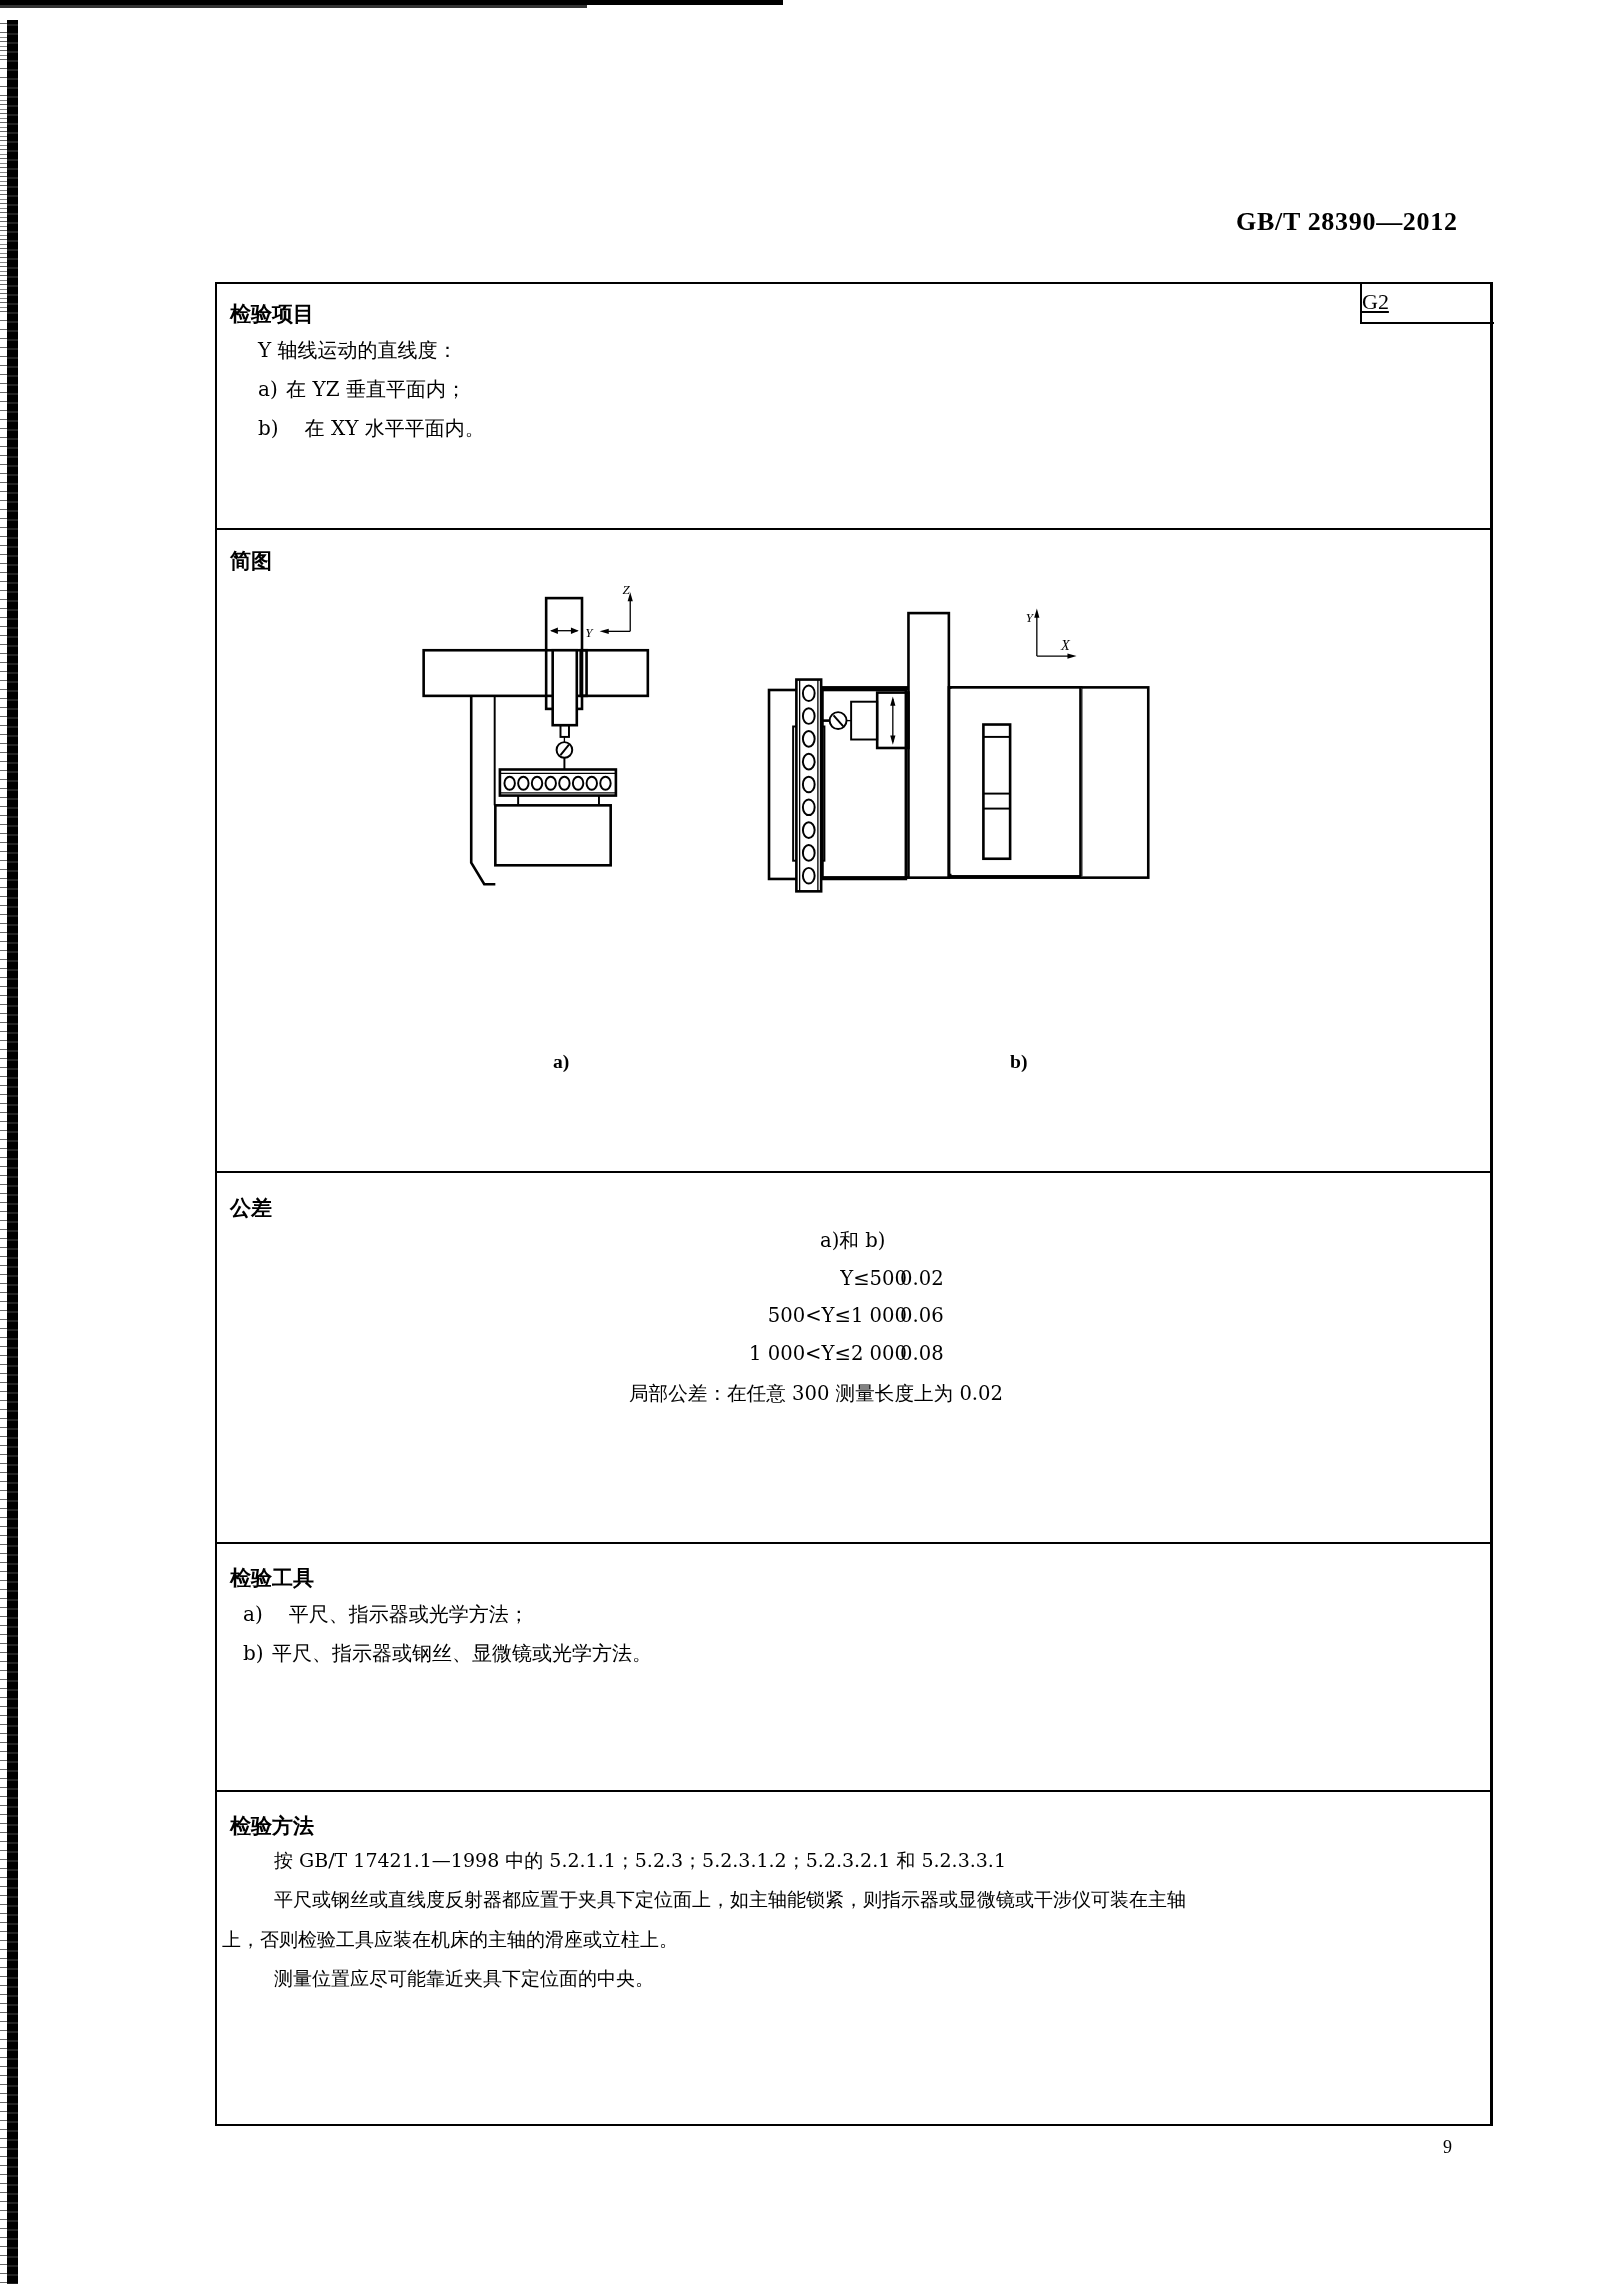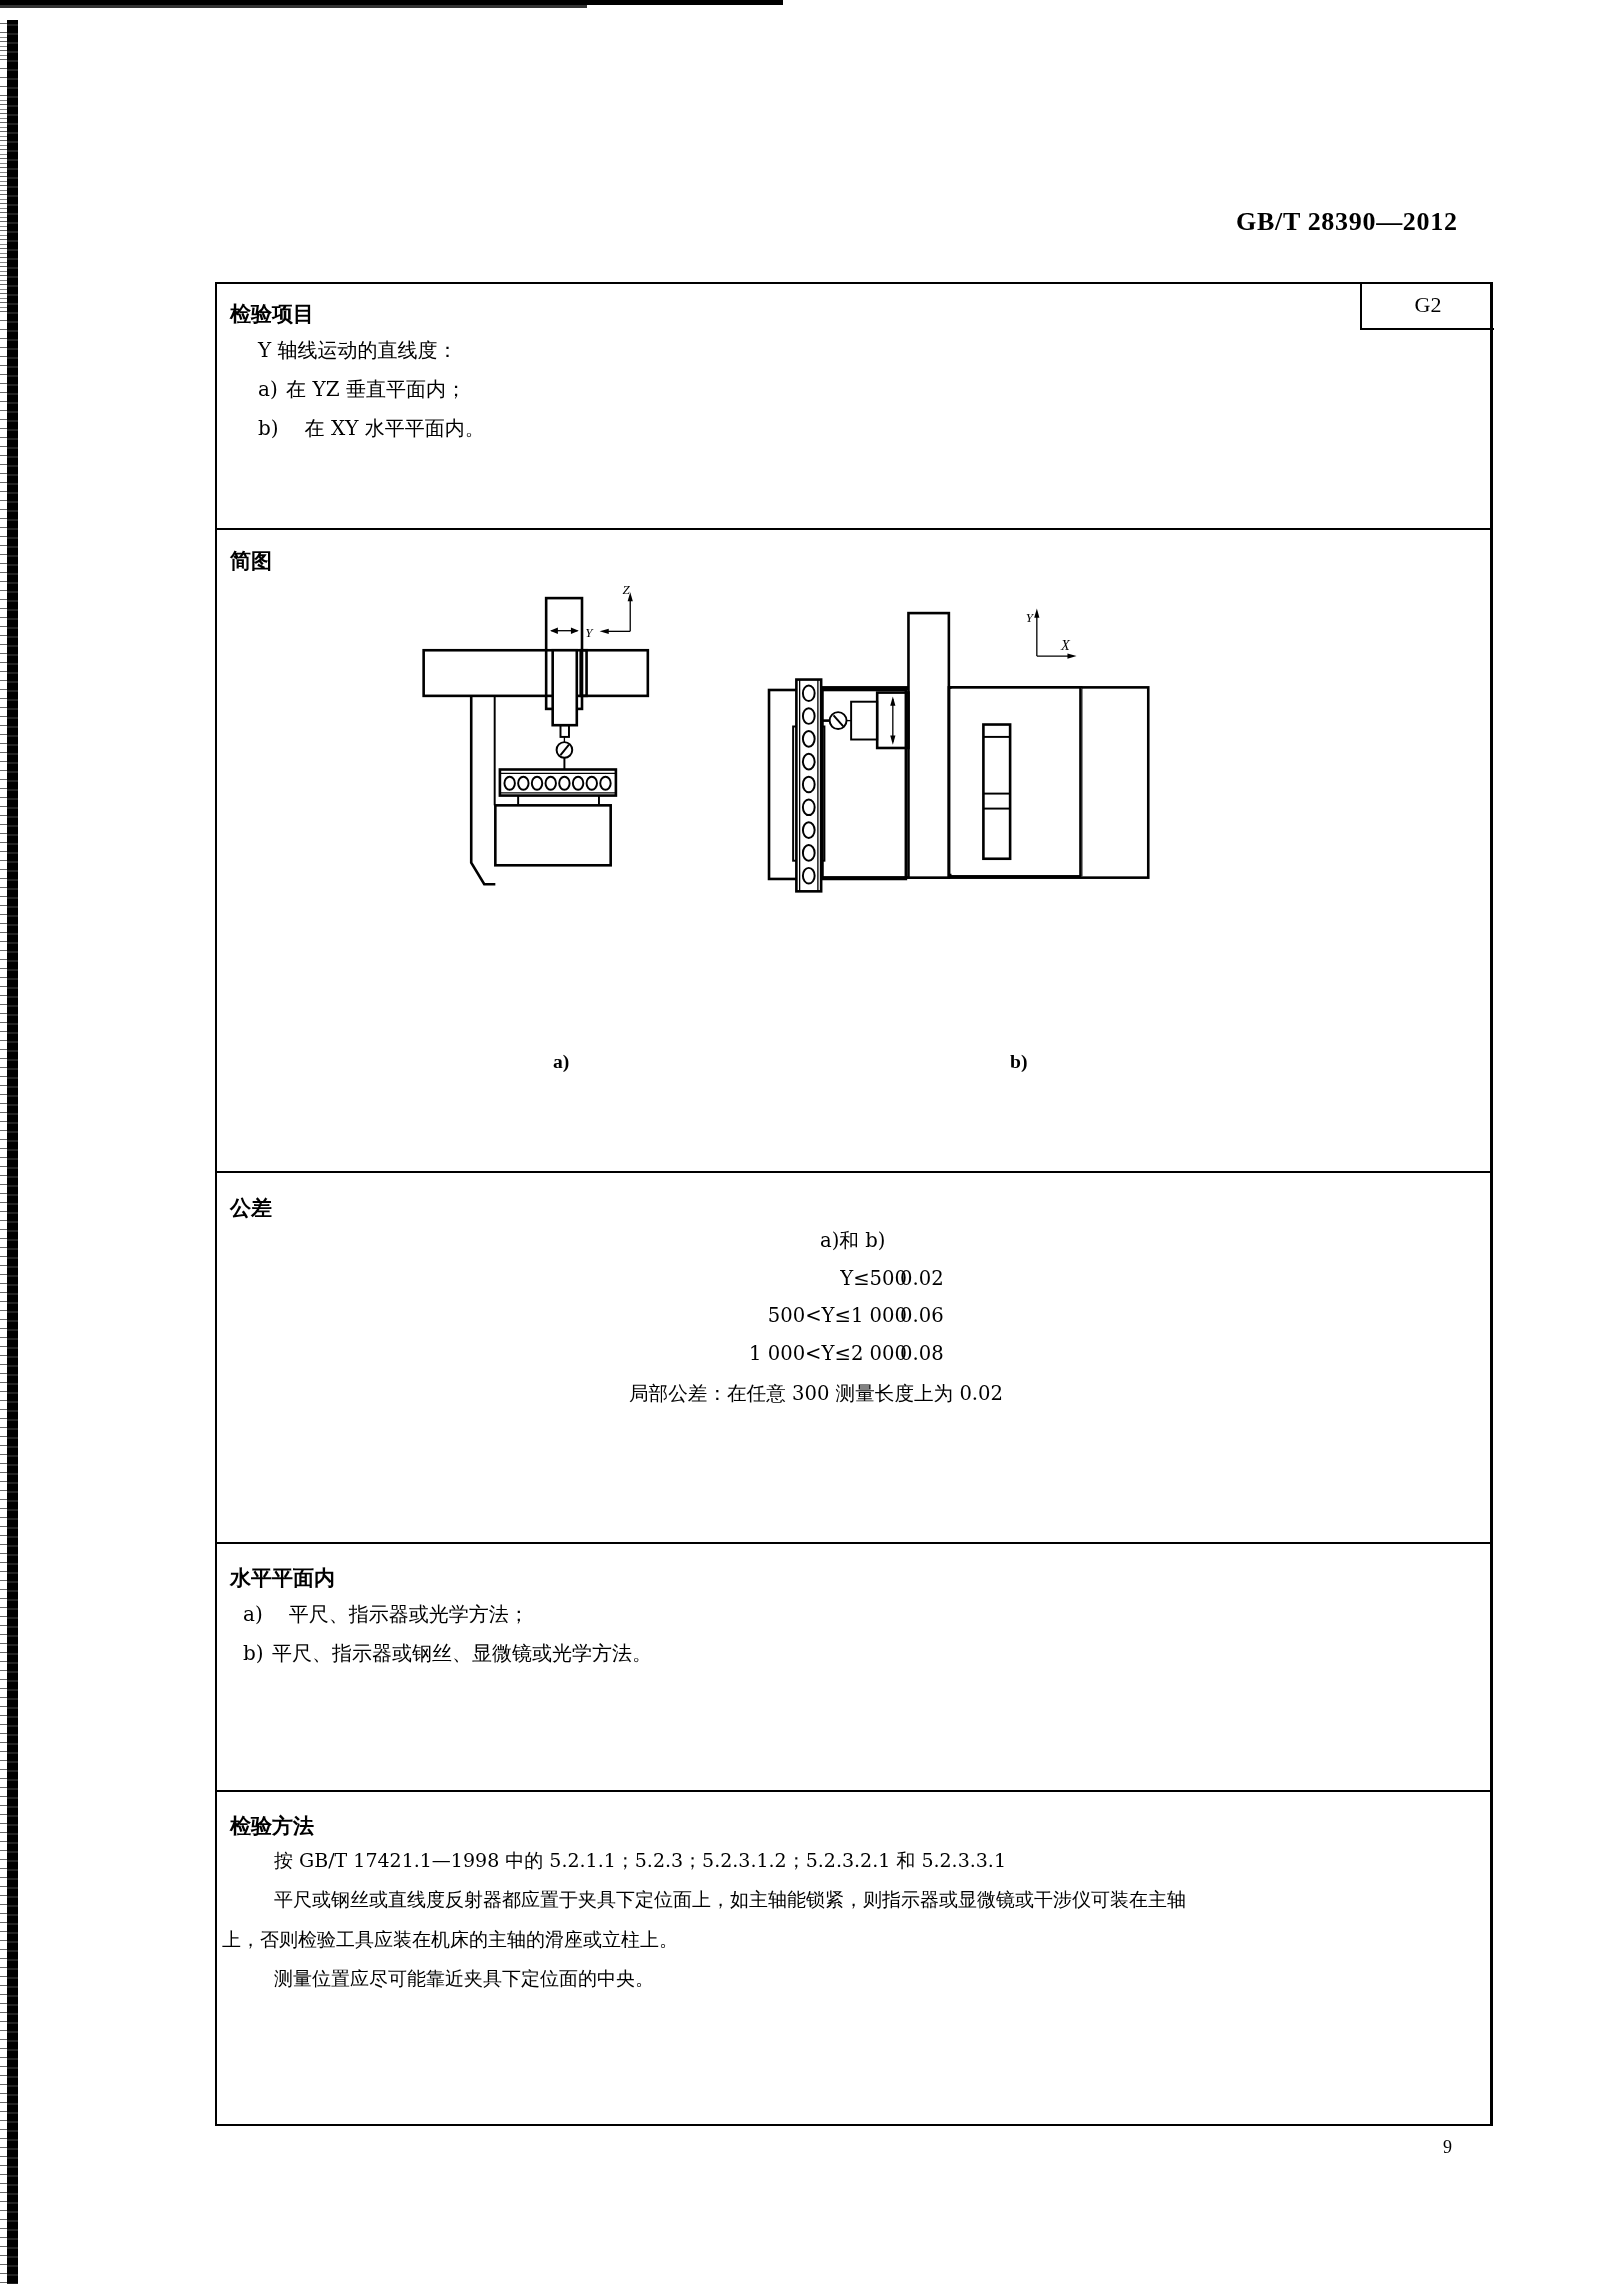--- a/index.html
+++ b/index.html
@@ -11,24 +11,24 @@
                background: repeating-linear-gradient(180deg, #000 0 3.9px, #222 3.9px 5.9px, #000 5.9px 9px); }
   .scan-speckle { position: absolute; left: 0; top: 19.6px; width: 6.5px; height: 2264px;
                   background: repeating-linear-gradient(180deg, #fff 0 3.3px, #000 3.3px 3.9px, #fff 3.9px 8.5px, #333 8.5px 9px); opacity:.6; }
 
   .std-code { position: absolute; left: 1236px; top: 207px; font-family: "Liberation Serif", serif;
               font-size: 26px; letter-spacing: 0.7px; white-space: nowrap; }
   .std-code b { font-weight: 700; }
 
   .table { position: absolute; left: 215px; top: 282px; width: 1278px; height: 1844px;
            border: 2.6px solid #000; border-right-width: 3.3px; box-sizing: border-box; }
-  .g2-box { position: absolute; left: 1360px; top: 282px; width: 134px; height: 48px;
+  .g2-box { position: absolute; left: 1360px; top: 282px; width: 134px; height: 42px;
             border: 2.6px solid #000; border-top: none; border-right: none; box-sizing: border-box;
-            display: flex; align-items: center; justify-content: center;
-            font-family: "Liberation Serif", serif; font-size: 22px; }
+            display: flex; align-items: center; 
+            font-family: "Liberation Serif", serif; font-size: 22px; text-decoration: underline; }
 
   .divider { position: absolute; left: 215px; width: 1278px; height: 0; border-top: 2px solid #000; }
 
   .sec-title { position: absolute; left: 230px; font-weight: 700; font-size: 21px; white-space: nowrap;
                font-family: Liberation Serif, serif; }
   .line { position: absolute; font-size: 20px; white-space: nowrap; font-family: "DejaVu Serif", serif; }
 
   .tol-row { position: absolute; font-size: 19.6px; white-space: nowrap; font-family: "DejaVu Serif", serif; }
   .tol-cond { position: absolute; right: 714px; text-align: right; }
   .tol-val { position: absolute; left: 900px; }
@@ -188,21 +188,21 @@
 <div class="tol-row" style="left:0; top:1304px; width:1621px">
   <span class="tol-cond">500&lt;Y≤1 000</span>
   <span class="tol-val">0.06</span>
 </div>
 <div class="tol-row" style="left:0; top:1342px; width:1621px">
   <span class="tol-cond">1 000&lt;Y≤2 000</span>
   <span class="tol-val">0.08</span>
 </div>
 <div class="tol-row" style="left:629px; top:1380px">局部公差：在任意 300 测量长度上为 0.02</div>
 
-<div class="sec-title" style="top:1564px">水平平面内</div>
+<div class="sec-title" style="top:1564px">检验工具</div>
 <div class="line" style="left:243px; top:1601px">
   <span>a)</span>
   <span style="margin-left:19.6px">平尺、指示器或光学方法；</span>
 </div>
 <div class="line" style="left:243px; top:1640px">
   <span>b)</span>
   <span style="margin-left:2px">平尺、指示器或钢丝、显微镜或光学方法。</span>
 </div>
 
 <div class="sec-title" style="top:1812px">检验方法</div>

